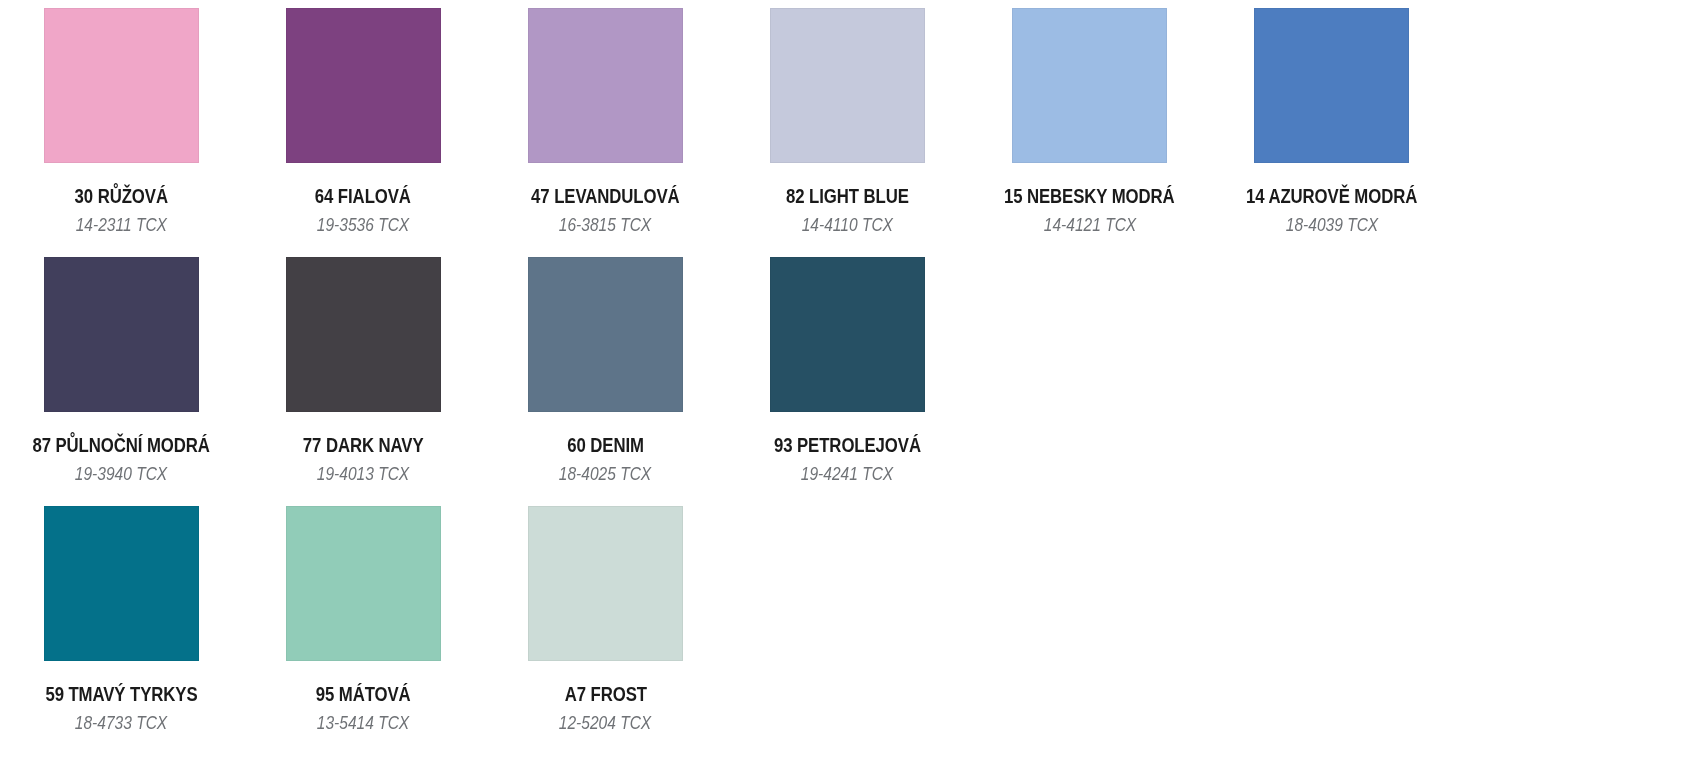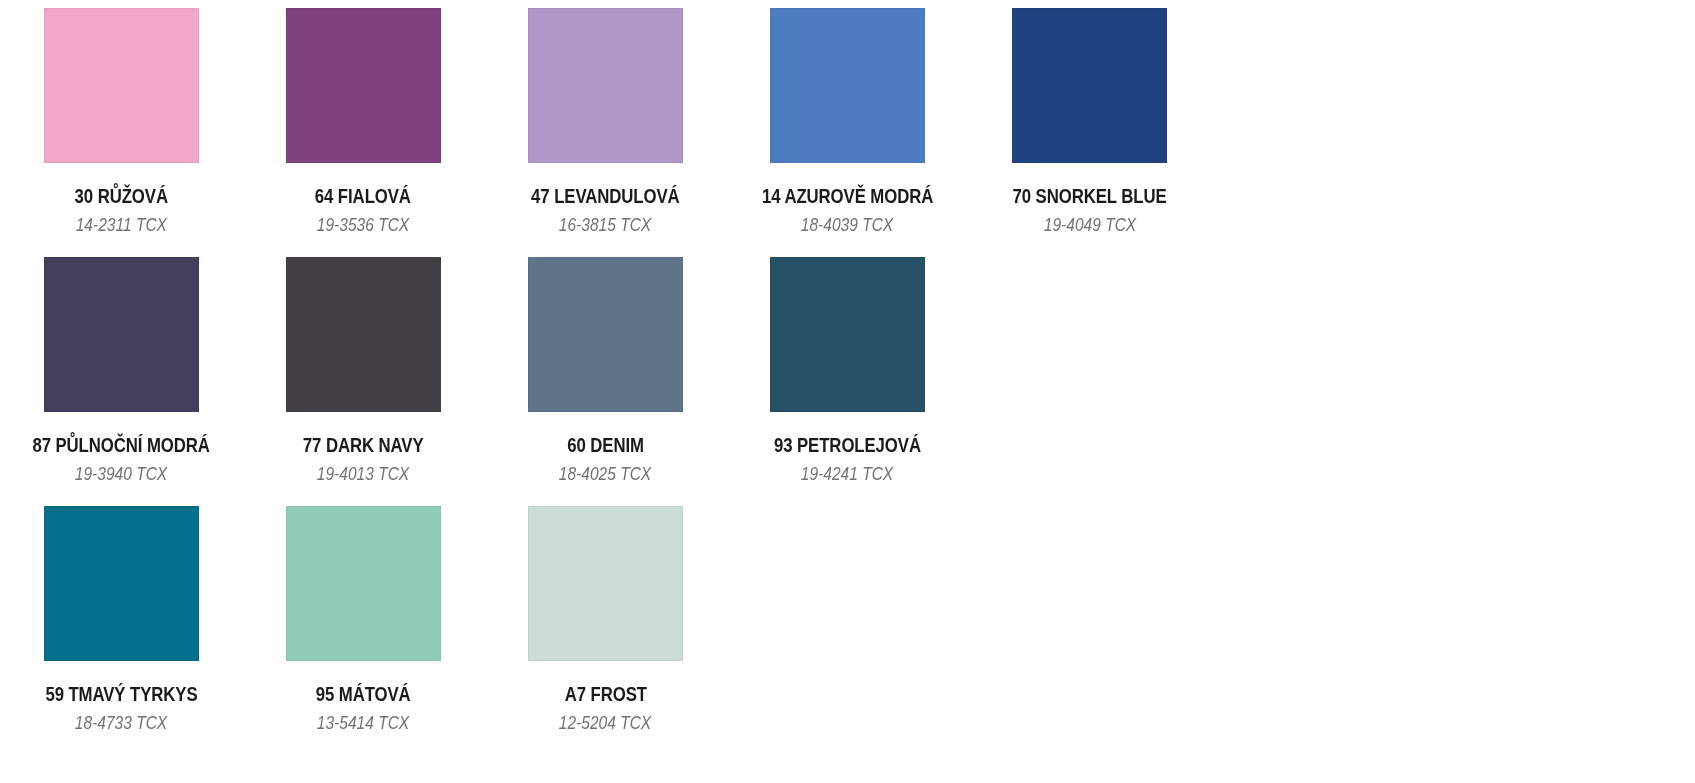--- a/index.html
+++ b/index.html
@@ -89,28 +89,33 @@
       <div class="swatch-chip" style="background-color: rgb(125, 65, 128);"></div>
       <div class="swatch-name" style="color: rgb(26, 26, 26);">64 FIALOVÁ</div>
       <div class="swatch-code" style="color: rgb(111, 114, 118);">19-3536 TCX</div>
     </div>
     <div class="swatch-cell">
       <div class="swatch-chip" style="background-color: rgb(177, 151, 197);"></div>
       <div class="swatch-name" style="color: rgb(26, 26, 26);">47 LEVANDULOVÁ</div>
       <div class="swatch-code" style="color: rgb(111, 114, 118);">16-3815 TCX</div>
     </div>
     <div class="swatch-cell">
+      <div class="swatch-chip" style="background-color: rgb(197, 201, 220);"></div>
+      <div class="swatch-name" style="color: rgb(26, 26, 26);">82 LIGHT BLUE</div>
+      <div class="swatch-code" style="color: rgb(111, 114, 118);">14-4110 TCX</div>
+    </div>
+    <div class="swatch-cell">
+      <div class="swatch-chip" style="background-color: rgb(156, 188, 228);"></div>
+      <div class="swatch-name" style="color: rgb(26, 26, 26);">15 NEBESKY MODRÁ</div>
+      <div class="swatch-code" style="color: rgb(111, 114, 118);">14-4121 TCX</div>
+    </div>
+    <div class="swatch-cell">
       <div class="swatch-chip" style="background-color: rgb(77, 125, 192);"></div>
       <div class="swatch-name" style="color: rgb(26, 26, 26);">14 AZUROVĚ MODRÁ</div>
       <div class="swatch-code" style="color: rgb(111, 114, 118);">18-4039 TCX</div>
-    </div>
-    <div class="swatch-cell">
-      <div class="swatch-chip" style="background-color: rgb(31, 67, 128);"></div>
-      <div class="swatch-name" style="color: rgb(26, 26, 26);">70 SNORKEL BLUE</div>
-      <div class="swatch-code" style="color: rgb(111, 114, 118);">19-4049 TCX</div>
     </div>
   </div>
 
   <div class="swatch-row">
     <div class="swatch-cell">
       <div class="swatch-chip" style="background-color: rgb(65, 63, 92);"></div>
       <div class="swatch-name" style="color: rgb(26, 26, 26);">87 PŮLNOČNÍ MODRÁ</div>
       <div class="swatch-code" style="color: rgb(111, 114, 118);">19-3940 TCX</div>
     </div>
     <div class="swatch-cell">

